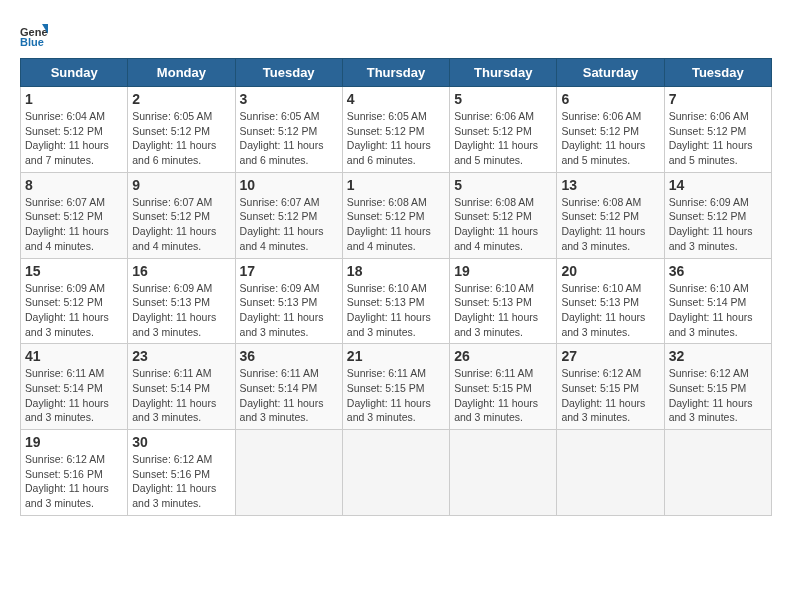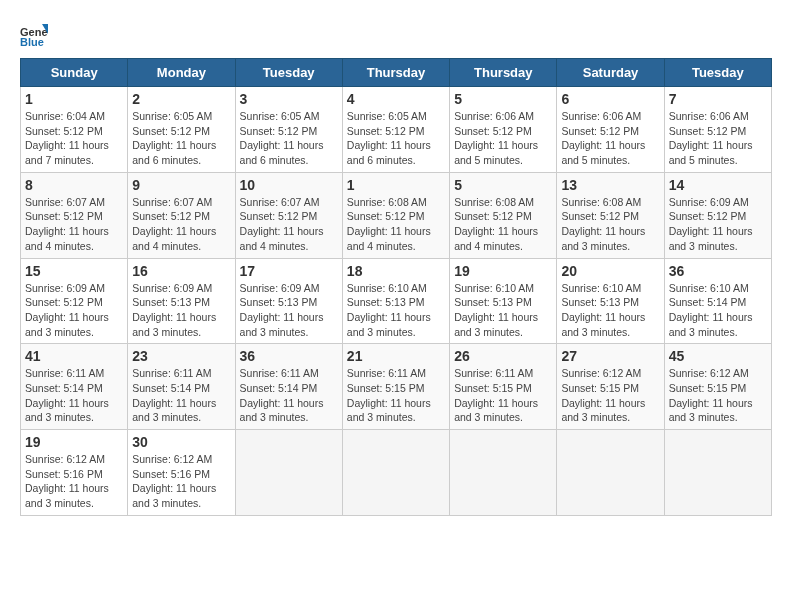--- a/index.html
+++ b/index.html
@@ -330,21 +330,21 @@
       </td>
         <td>
         <span class="day-number">27</span>
         <div class="day-info">
           Sunrise: 6:12 AM<br>
           Sunset: 5:15 PM<br>
           Daylight: 11 hours and 3 minutes.
         </div>
       </td>
         <td>
-        <span class="day-number">45</span>
+        <span class="day-number">32</span>
         <div class="day-info">
           Sunrise: 6:12 AM<br>
           Sunset: 5:15 PM<br>
           Daylight: 11 hours and 3 minutes.
         </div>
       </td>
       </tr>
       <tr>
         <td>
         <span class="day-number">19</span>

